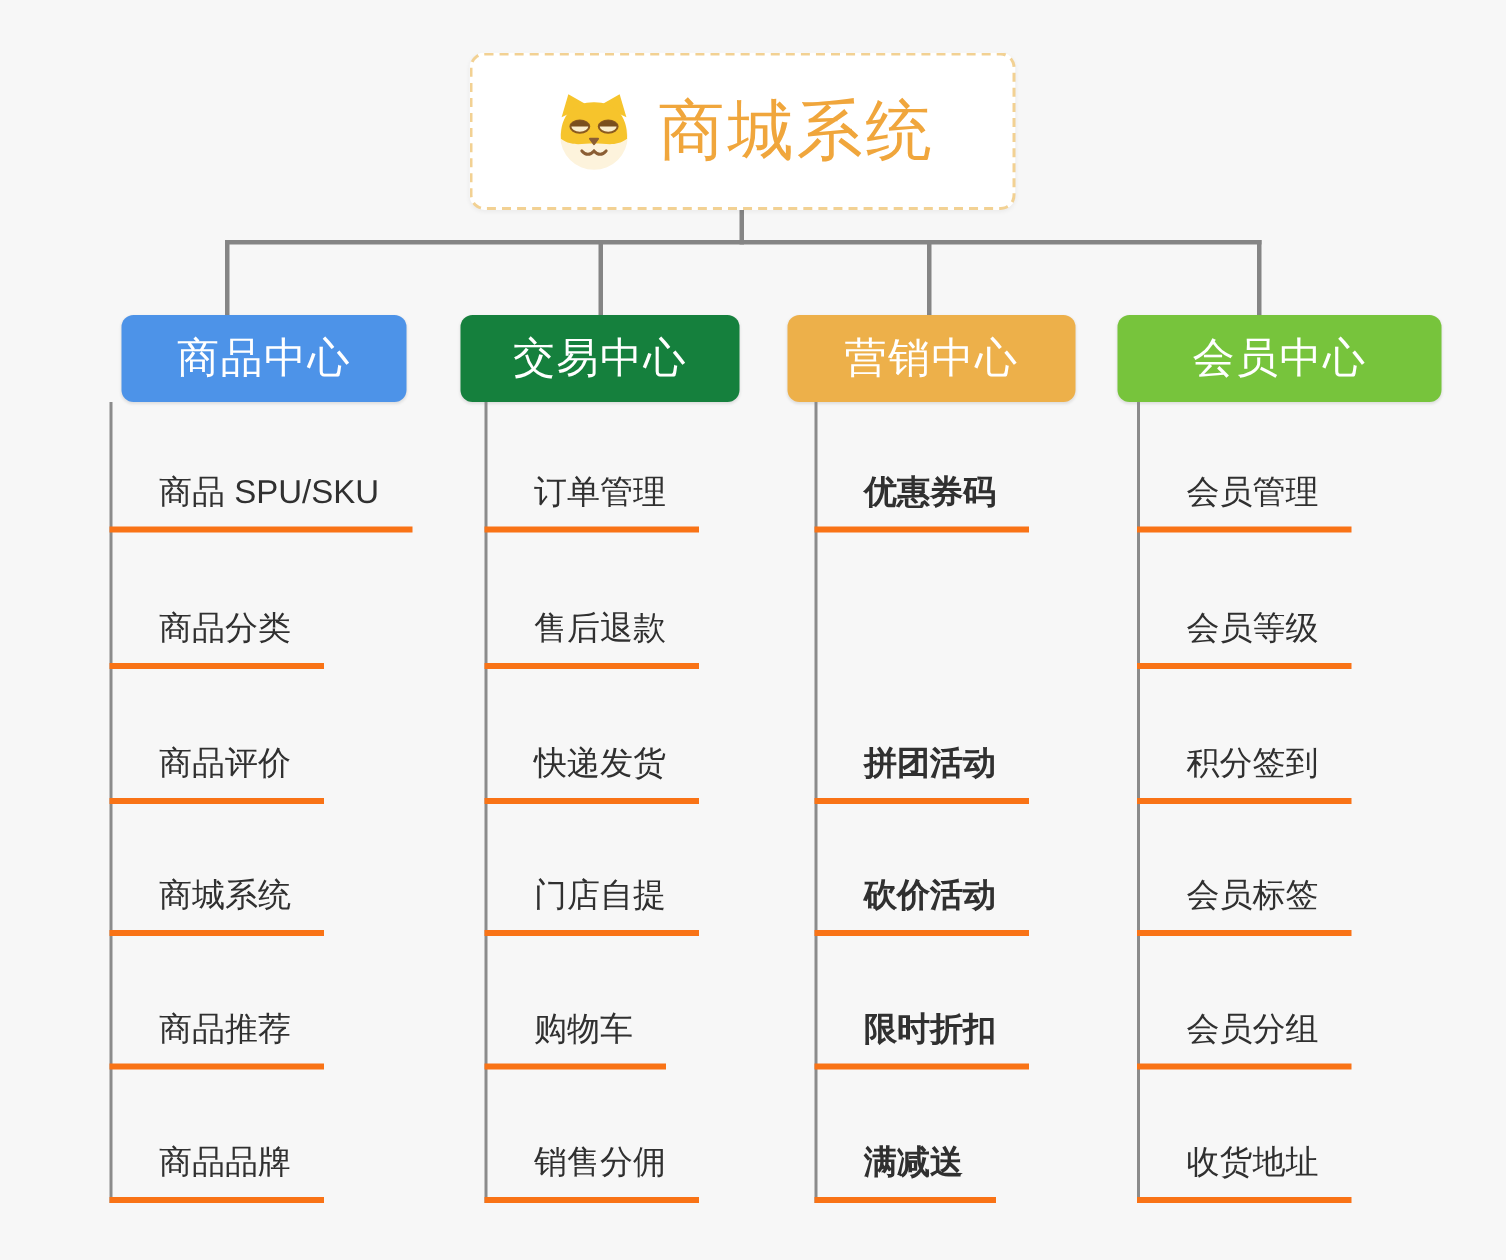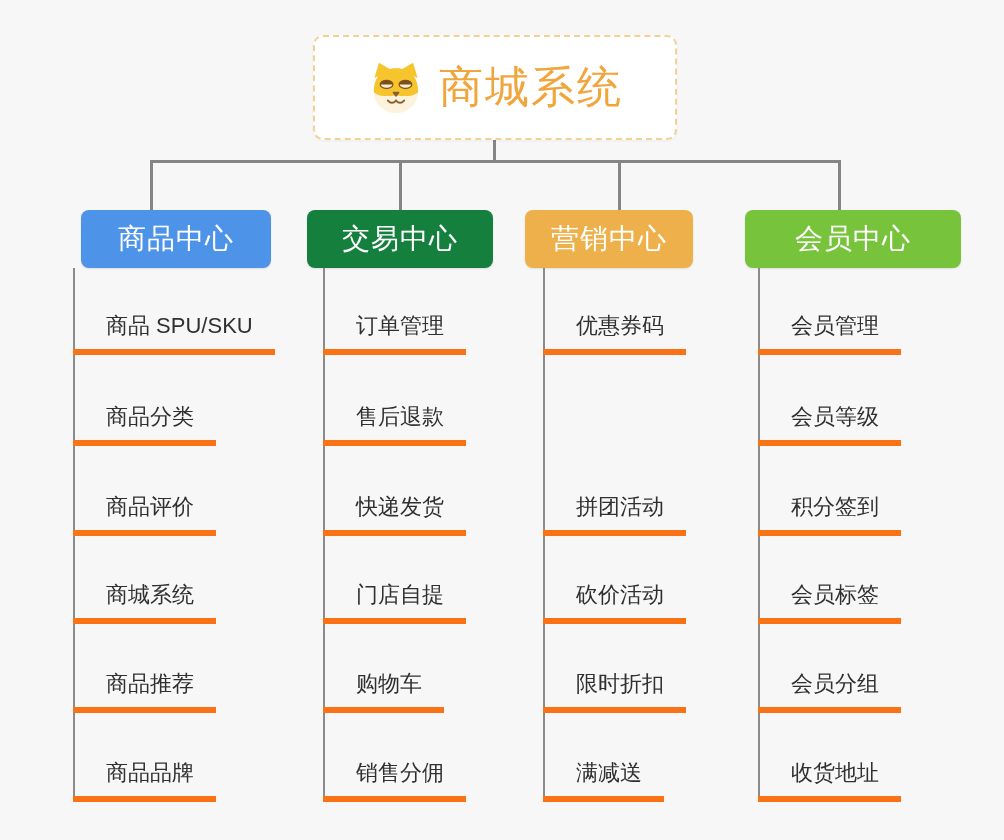--- a/index.html
+++ b/index.html
@@ -33,31 +33,31 @@
   
   .branch-node {
     position:absolute; top:210px; height:58px;
     border-radius:8px; color:#ffffff; font-size:28px;
     display:flex; align-items:center; justify-content:center;
     box-shadow:0 1px 2px rgba(0,0,0,0.10);
     white-space:nowrap; letter-spacing:1px;
   }
   .b0 { left:57px;  width:190px;margin-left:24px; }
   .b1 { left:307px; width:186px; }
-  .b2 { left:525px; width:168px; }
+  .b2 { left:525px; width:192px; }
   .b3 { left:745px; width:216px; }
 
   
   .col { position:absolute; top:268px; width:270px; height:536px; }
-  .c0 { left:73px; } .c1 { left:323px; } .c2 { left:543px; } .c3 { left:758px; }
+  .c0 { left:73px; } .c1 { left:323px; } .c2 { left:543px;font-weight:bold; } .c3 { left:758px; }
   .col-line { position:absolute; left:0; top:0; width:2px; height:534px; background:#8b8b8b; }
   .leaf {
     position:absolute; left:0;
     padding:0 22px 8px 33px;
-    border-bottom:6px solid #f97316;
+    border-bottom:4px solid #f97316;
     font-size:22px; color:#303030; white-space:nowrap;
   }
   .r0 { bottom:449px; } .r1 { bottom:358px; } .r2 { bottom:268px; }
   .r3 { bottom:180px; } .r4 { bottom:91px;  } .r5 { bottom:2px;  }
 </style>
 </head>
 <body>
 
 <div class="line stem"></div>
 <div class="line hbar"></div>

